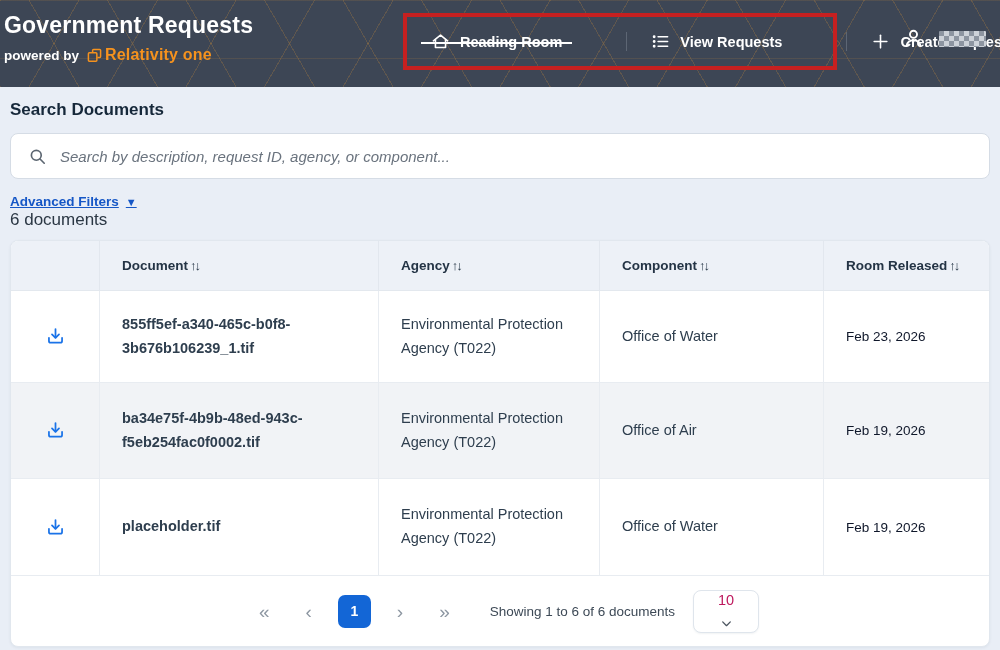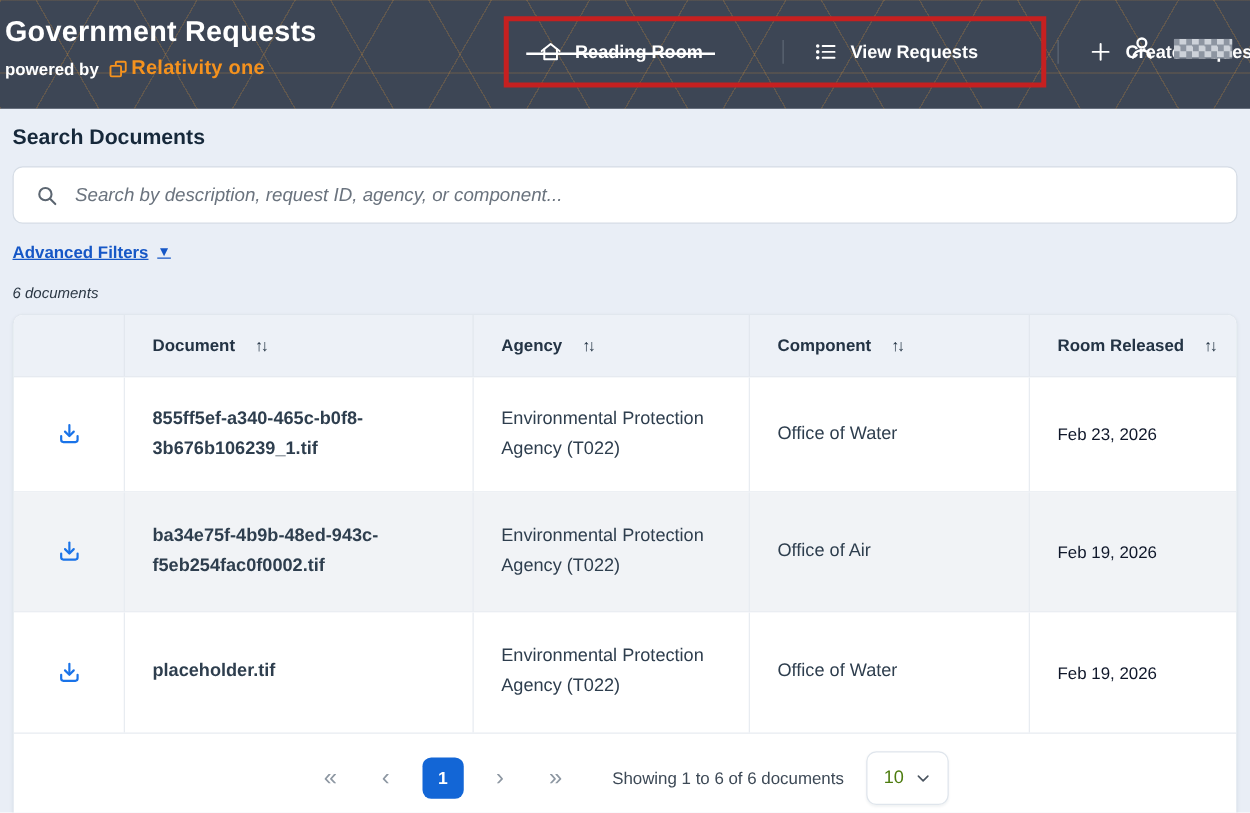--- a/index.html
+++ b/index.html
@@ -72,42 +72,42 @@
   }
   .search-input::placeholder { font-style: italic; color: #6a737e; opacity: 1; }
 
   .adv-filters {
     margin-top: 15px; display: inline-flex; align-items: center; gap: 7px;
     color: #1657c6; font-size: 13.5px; font-weight: 700;
     text-decoration: underline; cursor: pointer;
   }
   .adv-caret { font-size: 11px; text-decoration: none; }
 
-  .doc-count { margin-top: 16px; font-size: 12px; color: #2b3744; font-style: italic; }
+  .doc-count { margin-top: 0; font-size: 17px; color: #2b3744; }
 
   
   .card {
     margin-top: 10px;
     background: #ffffff;
     border: 1px solid #e1e7ee;
     border-radius: 8px;
     box-shadow: 0 1px 3px rgba(25,45,70,0.06);
     overflow: hidden;
   }
   .t-row {
     display: grid;
     grid-template-columns: 88px 279px 221px 224px 1fr;
   }
   .t-head {
     background: #edf1f7; height: 50px;
     border-bottom: 1px solid #e3e8ee;
   }
   .t-head .t-cell {
     font-size: 13.5px; font-weight: 700; color: #243445;
-    display: flex; align-items: center; gap: 16px;
+    display: flex; align-items: center; gap: 2px;
   }
   .sort-glyph { font-size: 13px; letter-spacing: -2px; color: #243445; cursor: pointer; }
   .t-cell { padding: 0 14px 0 22px; display: flex; align-items: center; }
   .t-cell.dl { justify-content: center; padding: 0; }
   .data-row { border-bottom: 1px solid #e8ecf1; }
   .data-row .t-cell { border-left: 1px solid #e8ecf1; }
   .data-row .t-cell:first-child { border-left: none; }
   .t-head .t-cell { border-left: 1px solid #e2e7ee; }
   .t-head .t-cell:first-child { border-left: none; }
   .row-1 { height: 92px; background: #ffffff; }
@@ -132,21 +132,21 @@
     background: #1366d6; color: #ffffff; border: none; border-radius: 7px;
     font-size: 14px; font-weight: 700; cursor: pointer;
     display: inline-flex; align-items: center; justify-content: center;
   }
   .showing { margin-left: 22px; font-size: 13.5px; color: #3d4956; }
   .page-size {
     margin-left: 18px; width: 66px; height: 43px;
     background: #ffffff; border: 1px solid #dfe5ec; border-radius: 8px;
     box-shadow: 0 1px 2px rgba(25,45,70,0.06);
     display: inline-flex; align-items: center; justify-content: center; gap: 9px;
-    font-size: 14.5px; color: #4d7c0f; cursor: pointer;
+    font-size: 14.5px; color: #be185d; cursor: pointer; flex-direction: column;
   }
 
   svg { display: block; }
 </style>
 </head>
 <body>
 
 <header class="app-header">
   <div class="title-block">
     <div class="app-title">Government Requests</div>

